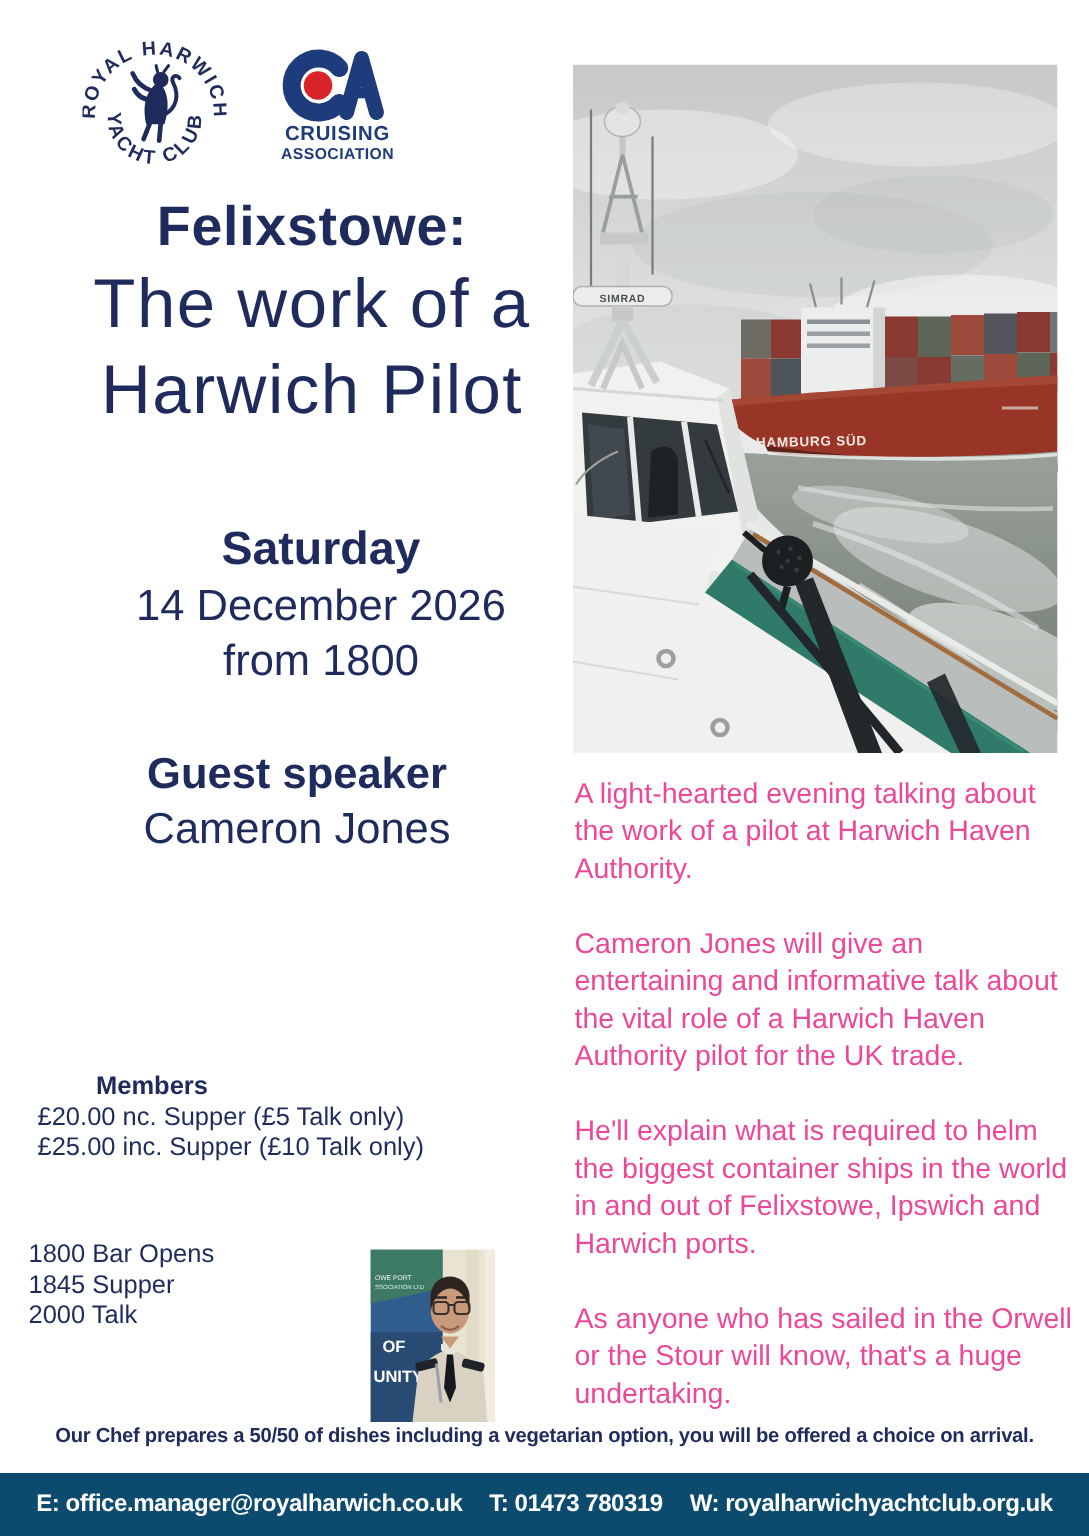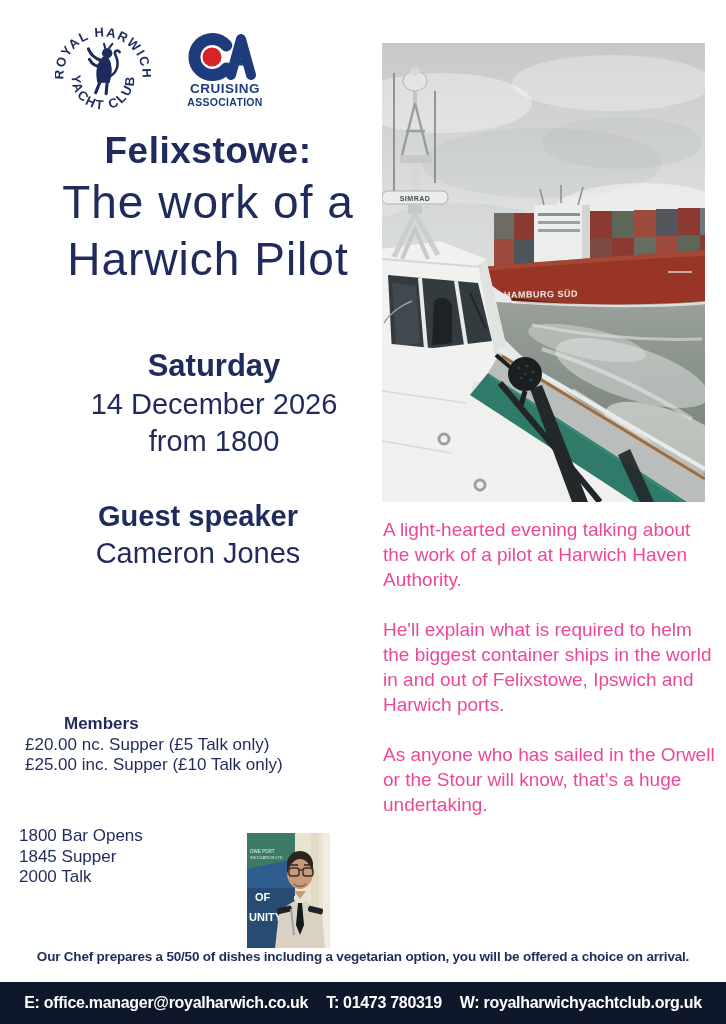--- a/index.html
+++ b/index.html
@@ -23,21 +23,21 @@
   .pricing-block{left:25px;top:714px;width:340px;font-size:17px;line-height:20.5px;}
   .pricing-block .b{font-weight:bold;margin-left:39px;}
   .schedule-block{left:19px;top:826px;width:230px;font-size:17px;line-height:20.5px;}
 
   .desc-block{left:383px;top:517px;width:336px;font-size:19px;line-height:25px;color:#ec4899;}
   .desc-block p{margin:0 0 25px 0;}
 
   .chef-note{left:0;top:949px;width:726px;text-align:center;font-size:13.5px;
     font-weight:bold;letter-spacing:-.2px;color:#1f2b5c;}
 
-  .footer-bar{left:0;top:982px;width:726px;height:42px;background:#0f172a;color:#ffffff;
+  .footer-bar{left:0;top:982px;width:726px;height:42px;background:#0c4a6e;color:#ffffff;
     display:flex;align-items:center;justify-content:center;font-size:16px;font-weight:bold;
     letter-spacing:-.3px;}
   .footer-bar span{margin:0 9px;white-space:nowrap;}
 
   svg text{font-family:"Liberation Sans",sans-serif;}
 </style>
 </head>
 <body>
 
 <div class="poster">
@@ -228,20 +228,21 @@
       <rect x="0" y="148" width="66" height="13" rx="6" fill="#ebedeb" stroke="#adb1ae"></rect>
       <text x="33" y="158" text-anchor="middle" font-size="7" font-weight="bold" fill="#4a4f4c" letter-spacing=".5">SIMRAD</text>
       <rect x="26" y="161" width="14" height="10" fill="#c6c9c6"></rect>
       <path d="M33,171 L12,214 M33,171 L56,212" stroke="#ccd0cd" stroke-width="5"></path>
       <path d="M20,216 L33,186 L46,216" stroke="#c6c9c6" stroke-width="4" fill="none"></path>
     </g>
   </svg>
 
   <div class="abs desc-block">
     <p>A light-hearted evening talking about the work of a pilot at Harwich Haven Authority.</p>
+    <p>Cameron Jones will give an entertaining and informative talk about the vital role of a Harwich Haven Authority pilot for the UK trade.</p>
     <p>He'll explain what is required to helm the biggest container ships in the world in and out of Felixstowe, Ipswich and Harwich ports.</p>
     <p>As anyone who has sailed in the Orwell or the Stour will know, that's a huge undertaking.</p>
   </div>
 
   <svg class="abs" style="left:247px;top:833px;" width="83" height="115" viewBox="0 0 83 115">
     <rect x="0" y="0" width="83" height="115" fill="#e9e3d2"></rect>
     <rect x="64" y="0" width="8" height="115" fill="#ded5c0" opacity=".6"></rect>
     <rect x="76" y="0" width="7" height="115" fill="#f2eee1" opacity=".8"></rect>
     <g>
       <rect x="0" y="0" width="48" height="115" fill="#2e5d8e"></rect>

